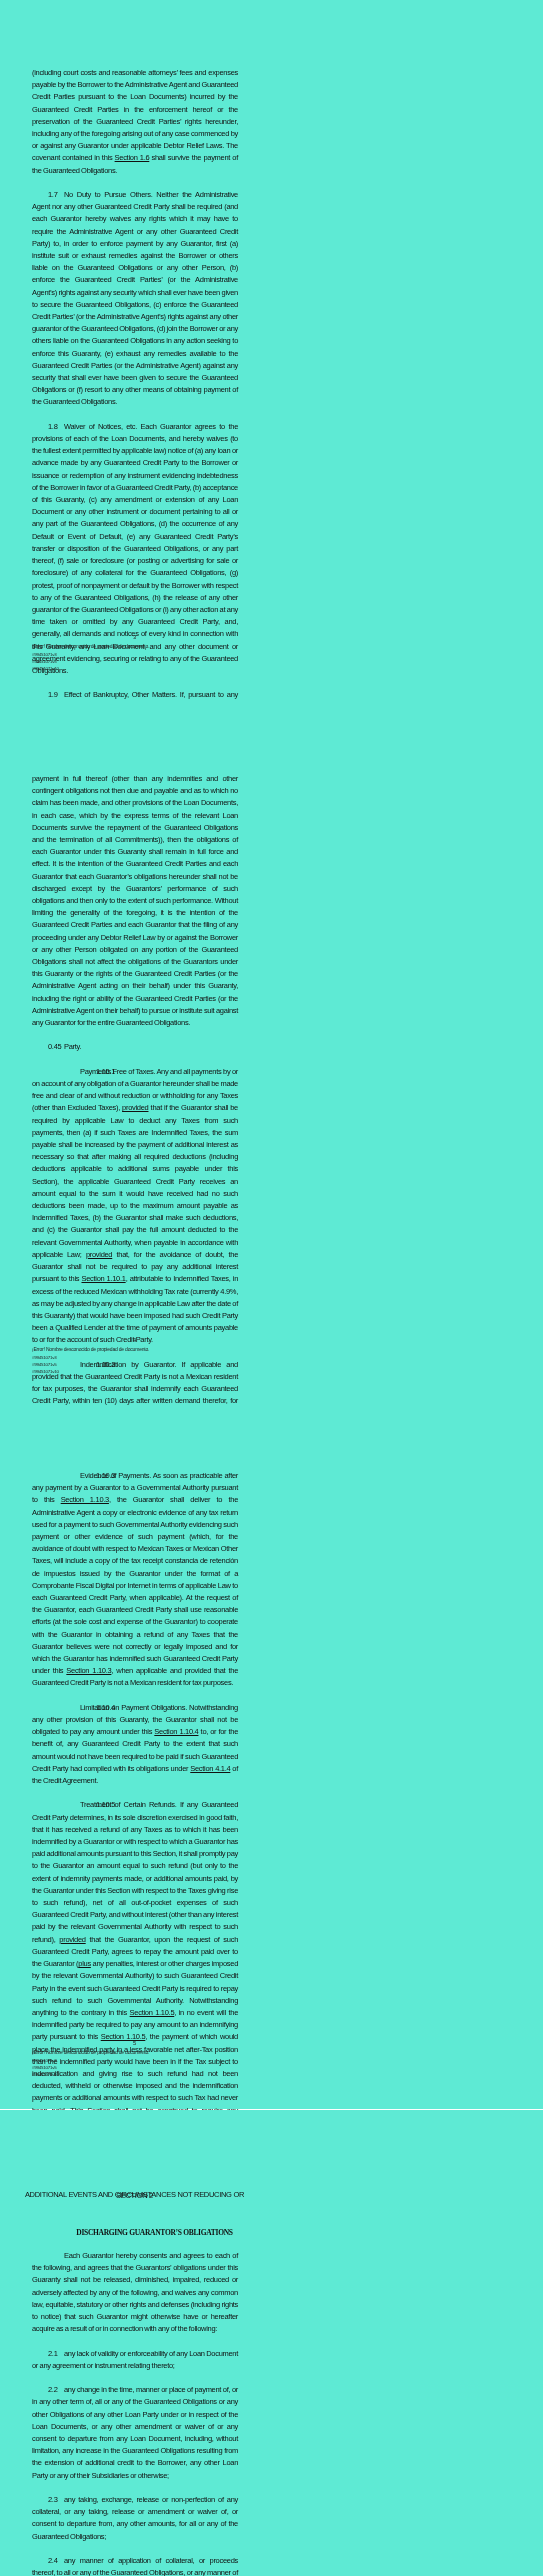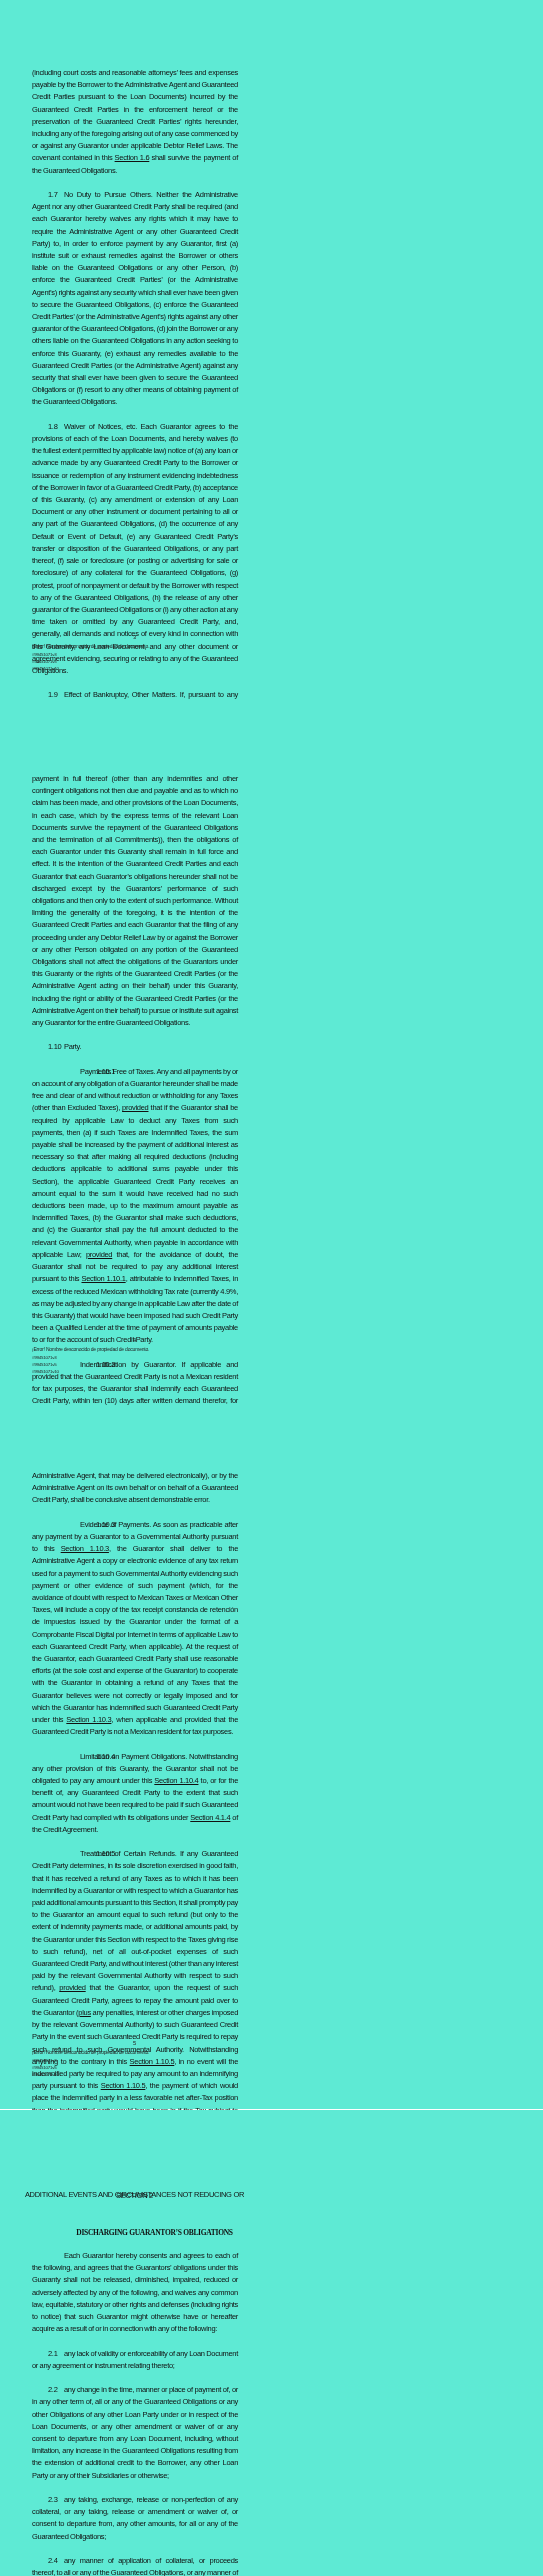--- a/index.html
+++ b/index.html
@@ -56,36 +56,35 @@
     <div class="err">¡Error! Nombre desconocido de propiedad de documento.</div>
     <div>#99451071v3</div>
     <div>#99451071v5</div>
     <div>#99451071v10</div>
   </div>
 </div>
 
 <div class="page" style="top:703px;">
   <div class="body-block" style="top:70px;">
     <p class="para">payment in full thereof (other than any indemnities and other contingent obligations not then due and payable and as to which no claim has been made, and other provisions of the Loan Documents, in each case, which by the express terms of the relevant Loan Documents survive the repayment of the Guaranteed Obligations and the termination of all Commitments)), then the obligations of each Guarantor under this Guaranty shall remain in full force and effect. It is the intention of the Guaranteed Credit Parties and each Guarantor that each Guarantor’s obligations hereunder shall not be discharged except by the Guarantors’ performance of such obligations and then only to the extent of such performance. Without limiting the generality of the foregoing, it is the intention of the Guaranteed Credit Parties and each Guarantor that the filing of any proceeding under any Debtor Relief Law by or against the Borrower or any other Person obligated on any portion of the Guaranteed Obligations shall not affect the obligations of the Guarantors under this Guaranty or the rights of the Guaranteed Credit Parties (or the Administrative Agent acting on their behalf) under this Guaranty, including the right or ability of the Guaranteed Credit Parties (or the Administrative Agent on their behalf) to pursue or institute suit against any Guarantor for the entire Guaranteed Obligations.</p>
-    <p class="para indent1"><span class="num1">1.10</span><span>Party.</span></p>
+    <p class="para indent1"><span class="num1">0.45</span><span>Party.</span></p>
     <p class="para indent2"><span class="num2">1.10.1</span><span>Payments Free of Taxes. Any and all payments by or on account of any obligation of a Guarantor hereunder shall be made free and clear of and without reduction or withholding for any Taxes (other than Excluded Taxes), </span><span class="u">provided</span><span> that if the Guarantor shall be required by applicable Law to deduct any Taxes from such payments, then (a) if such Taxes are Indemnified Taxes, the sum payable shall be increased by the payment of additional interest as necessary so that after making all required deductions (including deductions applicable to additional sums payable under this Section), the applicable Guaranteed Credit Party receives an amount equal to the sum it would have received had no such deductions been made, up to the maximum amount payable as Indemnified Taxes, (b) the Guarantor shall make such deductions, and (c) the Guarantor shall pay the full amount deducted to the relevant Governmental Authority, when payable in accordance with applicable Law; </span><span class="u">provided</span><span> that, for the avoidance of doubt, the Guarantor shall not be required to pay any additional interest pursuant to this </span><span class="u">Section 1.10.1</span><span>, attributable to Indemnified Taxes, in excess of the reduced Mexican withholding Tax rate (currently 4.9%, as may be adjusted by any change in applicable Law after the date of this Guaranty) that would have been imposed had such Credit Party been a Qualified Lender at the time of payment of amounts payable to or for the account of such Credit Party.</span></p>
     <p class="para indent2"><span class="num2">1.10.2</span><span>Indemnification by Guarantor. If applicable and provided that the Guaranteed Credit Party is not a Mexican resident for tax purposes, the Guarantor shall indemnify each Guaranteed Credit Party, within ten (10) days after written demand therefor, for the full amount of any Indemnified Taxes (including Indemnified Taxes imposed or asserted on or attributable to additional interest payable under this Section) paid or payable by such Guaranteed Credit Party, or that was required to be withheld or deducted from a payment to such Guaranteed Credit Party, on or with respect to any payment made to such Guaranteed Credit Party by or on account of any obligation of a Guarantor hereunder, and reasonable expenses arising therefrom or with respect thereto, whether or not such Indemnified Taxes were correctly or legally imposed or asserted by the relevant Governmental Authority. A certificate as to the amount of such payment or liability delivered to the Guarantors by a Guaranteed Credit Party (with a photocopy to the</span></p>
   </div>
   <div class="pagenum" style="top:634px;">4</div>
   <div class="footer" style="top:643px;">
     <div class="err">¡Error! Nombre desconocido de propiedad de documento.</div>
     <div>#99451071v3</div>
     <div>#99451071v5</div>
     <div>#99451071v10</div>
   </div>
 </div>
 
 <div class="page" style="top:1406px;">
   <div class="body-block" style="top:64px;">
-    <p class="para">Administrative Agent, that may be delivered electronically), or by the Administrative Agent on its own behalf or on behalf of a Guaranteed Credit Party, shall be conclusive absent demonstrable error.</p>
     <p class="para indent2"><span class="num2">1.10.3</span><span>Evidence of Payments. As soon as practicable after any payment by a Guarantor to a Governmental Authority pursuant to this </span><span class="u">Section 1.10.3</span><span>, the Guarantor shall deliver to the Administrative Agent a copy or electronic evidence of any tax return used for a payment to such Governmental Authority evidencing such payment or other evidence of such payment (which, for the avoidance of doubt with respect to Mexican Taxes or Mexican Other Taxes, will include a copy of the tax receipt constancia de retención de impuestos issued by the Guarantor under the format of a Comprobante Fiscal Digital por Internet in terms of applicable Law to each Guaranteed Credit Party, when applicable). At the request of the Guarantor, each Guaranteed Credit Party shall use reasonable efforts (at the sole cost and expense of the Guarantor) to cooperate with the Guarantor in obtaining a refund of any Taxes that the Guarantor believes were not correctly or legally imposed and for which the Guarantor has indemnified such Guaranteed Credit Party under this </span><span class="u">Section 1.10.3</span><span>, when applicable and provided that the Guaranteed Credit Party is not a Mexican resident for tax purposes.</span></p>
     <p class="para indent2"><span class="num2">1.10.4</span><span>Limitation on Payment Obligations. Notwithstanding any other provision of this Guaranty, the Guarantor shall not be obligated to pay any amount under this </span><span class="u">Section 1.10.4</span><span> to, or for the benefit of, any Guaranteed Credit Party to the extent that such amount would not have been required to be paid if such Guaranteed Credit Party had complied with its obligations under </span><span class="u">Section 4.1.4</span><span> of the Credit Agreement.</span></p>
     <p class="para indent2"><span class="num2">1.10.5</span><span>Treatment of Certain Refunds. If any Guaranteed Credit Party determines, in its sole discretion exercised in good faith, that it has received a refund of any Taxes as to which it has been indemnified by a Guarantor or with respect to which a Guarantor has paid additional amounts pursuant to this Section, it shall promptly pay to the Guarantor an amount equal to such refund (but only to the extent of indemnity payments made, or additional amounts paid, by the Guarantor under this Section with respect to the Taxes giving rise to such refund), net of all out-of-pocket expenses of such Guaranteed Credit Party, and without interest (other than any interest paid by the relevant Governmental Authority with respect to such refund), </span><span class="u">provided</span><span> that the Guarantor, upon the request of such Guaranteed Credit Party, agrees to repay the amount paid over to the Guarantor (</span><span class="u">plus</span><span> any penalties, interest or other charges imposed by the relevant Governmental Authority) to such Guaranteed Credit Party in the event such Guaranteed Credit Party is required to repay such refund to such Governmental Authority. Notwithstanding anything to the contrary in this </span><span class="u">Section 1.10.5</span><span>, in no event will the indemnified party be required to pay any amount to an indemnifying party pursuant to this </span><span class="u">Section 1.10.5</span><span>, the payment of which would place the indemnified party in a less favorable net after-Tax position than the indemnified party would have been in if the Tax subject to indemnification and giving rise to such refund had not been deducted, withheld or otherwise imposed and the indemnification payments or additional amounts with respect to such Tax had never been paid. This Section shall not be construed to require any Guaranteed Credit Party to make available its tax returns (or any other information relating to its Taxes that it deems confidential) to the Guarantor or any other Person.</span></p>
   </div>
   <div class="pagenum" style="top:634px;">5</div>
   <div class="footer" style="top:643px;">
     <div class="err">¡Error! Nombre desconocido de propiedad de documento.</div>
     <div>#99451071v3</div>
     <div>#99451071v5</div>
     <div>#99451071v10</div>

